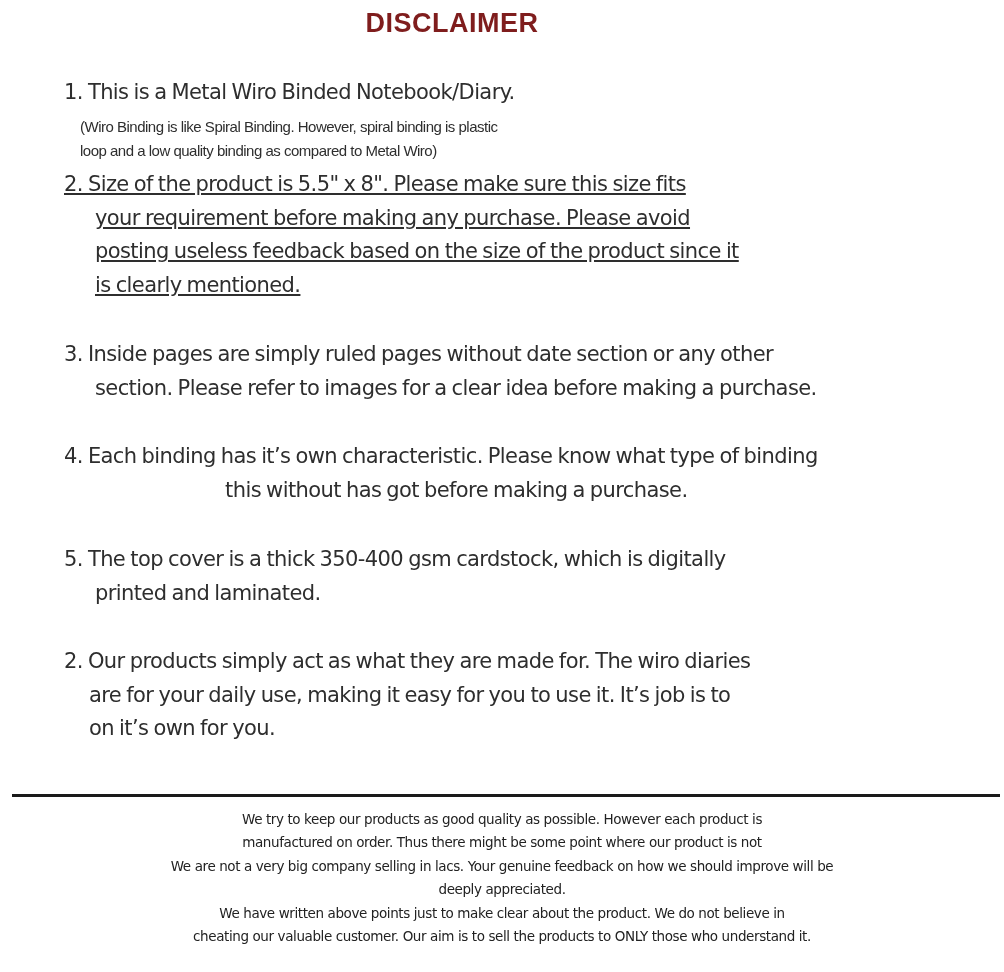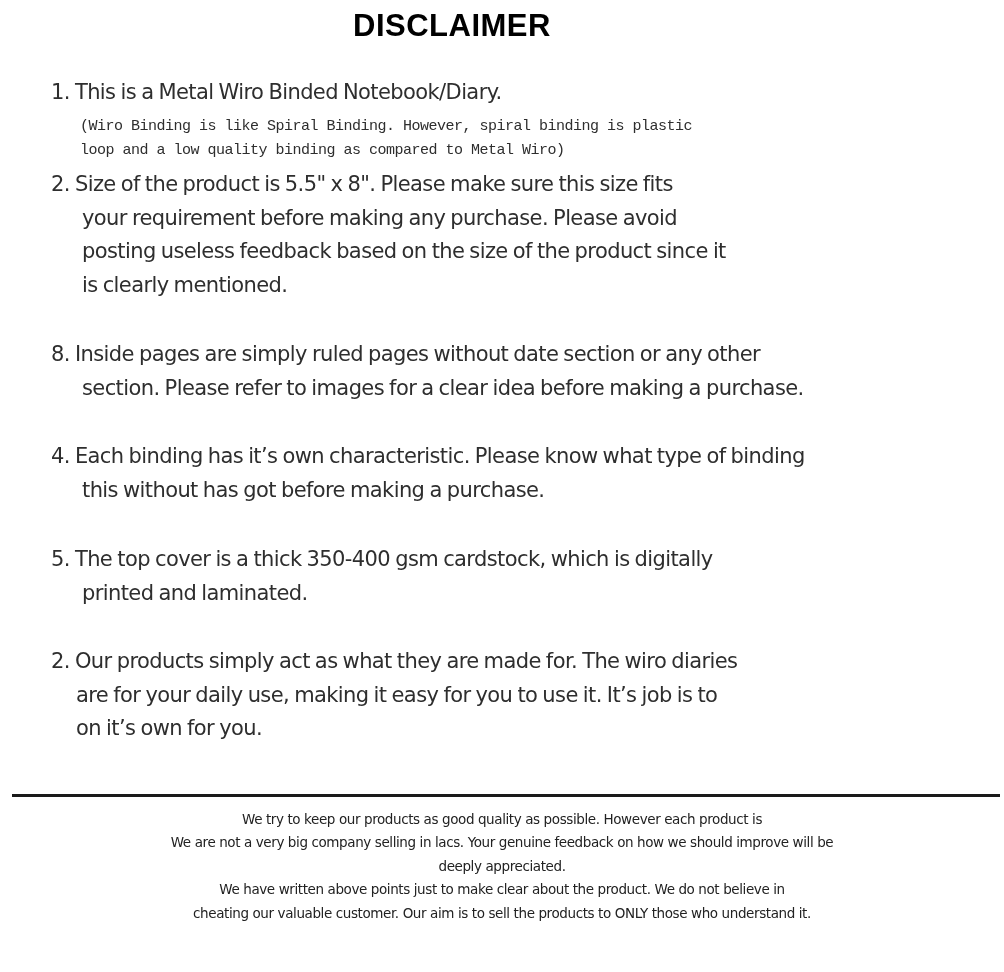--- a/index.html
+++ b/index.html
@@ -1,32 +1,32 @@
 <!DOCTYPE html>
 <html><head>
   <meta charset="utf-8">
   <style>
     html, body { margin: 0; padding: 0; background: #ffffff; }
     body { width: 1004px; height: 972px; position: relative; overflow: hidden; color: #2b2b2b; }
     .title {
       position: absolute; left: 0; top: 8px; width: 904px; text-align: center;
-      font-family: "Liberation Sans", sans-serif; font-weight: bold; font-size: 31px;
-      color: #000000; letter-spacing: 0.5px;
+      font-family: "Liberation Sans", sans-serif; font-weight: bold; font-size: 27px;
+      color: #7f1d1d; letter-spacing: 0.5px;
     }
     .item {
-      position: absolute; left: 51px;
+      position: absolute; left: 64px;
       font-family: "DejaVu Sans", sans-serif; font-size: 21px; line-height: 33.5px;
       color: #2e2e2e; letter-spacing: -0.6px; word-spacing: -1px;
     }
     .item .line { display: block; white-space: nowrap; }
     .item .indent { padding-left: 31px; }
     .item .indent6 { padding-left: 25px; }
     .note {
       position: absolute; left: 80px; top: 115px;
-      font-family: Liberation Mono, monospace; font-size: 15px; line-height: 24px;
+      font-family: Liberation Sans, sans-serif; font-size: 15px; line-height: 24px;
       color: #2e2e2e; letter-spacing: -0.5px;
     }
     .note .line { display: block; white-space: nowrap; }
     .divider {
       position: absolute; left: 12px; top: 794px; width: 988px; height: 3px; background: #1a1a1a;
     }
     .footer {
       position: absolute; left: 0; top: 808px; width: 1004px; text-align: center;
       font-family: "DejaVu Sans", sans-serif; font-size: 13.5px; line-height: 23.4px;
       color: #222222; letter-spacing: -0.4px;
@@ -39,49 +39,50 @@
 <div class="title">DISCLAIMER</div>
 
 <div class="item" style="top:76px;">
   <span class="line">1. This is a Metal Wiro Binded Notebook/Diary.</span>
 </div>
 <div class="note">
   <span class="line">(Wiro Binding is like Spiral Binding. However, spiral binding is plastic</span>
   <span class="line">loop and a low quality binding as compared to Metal Wiro)</span>
 </div>
 
-<div class="item" style="top:168px;">
+<div class="item" style="top:168px;text-decoration:underline;">
   <span class="line">2. Size of the product is 5.5" x 8". Please make sure this size fits</span>
   <span class="line indent">your requirement before making any purchase. Please avoid</span>
   <span class="line indent">posting useless feedback based on the size of the product since it</span>
   <span class="line indent">is clearly mentioned.</span>
 </div>
 
 <div class="item" style="top:338px;">
-  <span class="line">8. Inside pages are simply ruled pages without date section or any other</span>
+  <span class="line">3. Inside pages are simply ruled pages without date section or any other</span>
   <span class="line indent">section. Please refer to images for a clear idea before making a purchase.</span>
 </div>
 
-<div class="item" style="top:440px;">
+<div class="item" style="top:440px;text-align:center;">
   <span class="line">4. Each binding has it’s own characteristic. Please know what type of binding</span>
   <span class="line indent">this without has got before making a purchase.</span>
 </div>
 
 <div class="item" style="top:543px;">
   <span class="line">5. The top cover is a thick 350-400 gsm cardstock, which is digitally</span>
   <span class="line indent">printed and laminated.</span>
 </div>
 
 <div class="item" style="top:645px;">
   <span class="line">2. Our products simply act as what they are made for. The wiro diaries</span>
   <span class="line indent6">are for your daily use, making it easy for you to use it. It’s job is to</span>
   <span class="line indent6">on it’s own for you.</span>
 </div>
 
 <div class="divider"></div>
 
 <div class="footer">
   <span class="line">We try to keep our products as good quality as possible. However each product is</span>
+  <span class="line">manufactured on order. Thus there might be some point where our product is not</span>
   <span class="line">We are not a very big company selling in lacs. Your genuine feedback on how we should improve will be</span>
   <span class="line">deeply appreciated.</span>
   <span class="line">We have written above points just to make clear about the product. We do not believe in</span>
   <span class="line">cheating our valuable customer. Our aim is to sell the products to ONLY those who understand it.</span>
 </div>
 
 </body></html>

